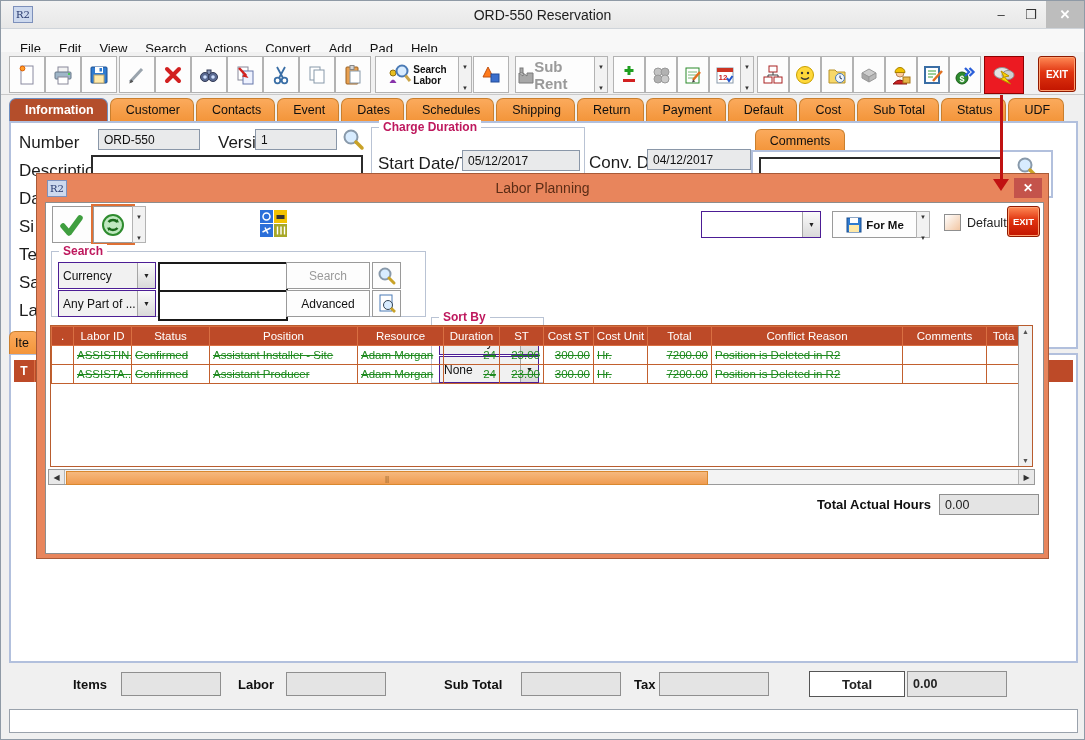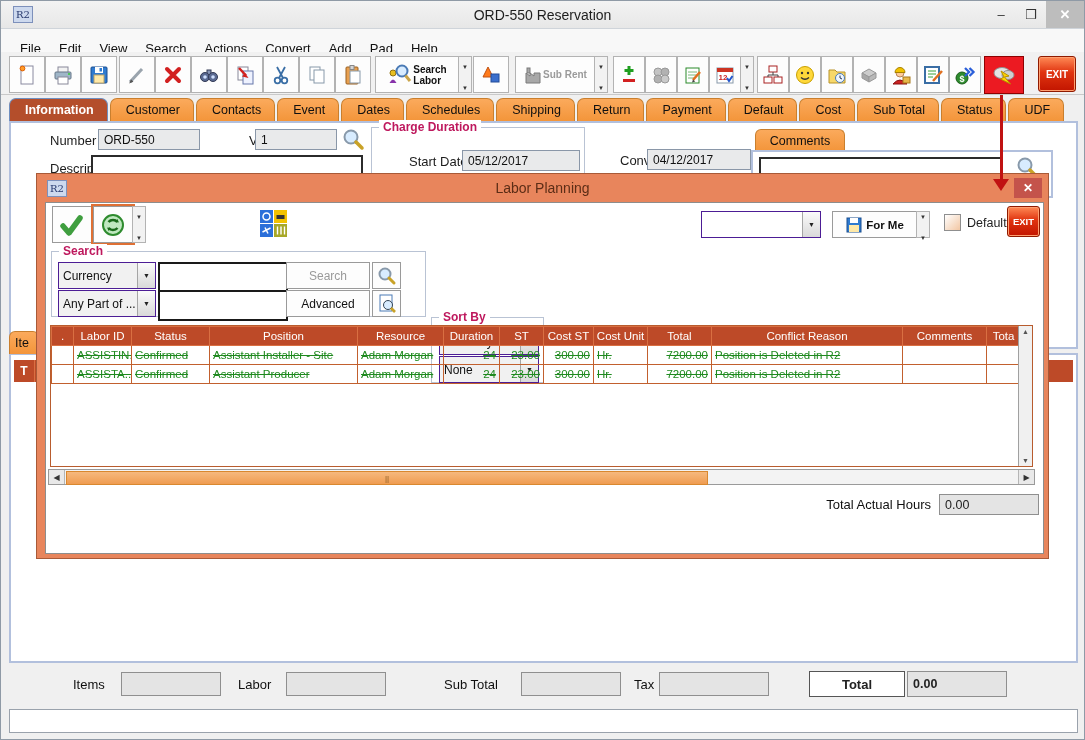--- a/index.html
+++ b/index.html
@@ -26,43 +26,43 @@
       display:flex;align-items:center;justify-content:center;}
   .tb svg{display:block;}
   .spin{position:absolute;top:4px;height:35px;width:12px;background:#f2f2f2;border:1px solid #b3b3b3;
         display:flex;flex-direction:column;align-items:center;justify-content:center;gap:3px;}
   .spin i::before,.spin b::before{content:"▼";font-style:normal;font-size:6px;color:#333;}
   .tb.red{background:#ec1a22;border:1px solid #8f0000;}
   .exitbtn{background:linear-gradient(#ff8a55,#e03410 45%,#c21500);border:1px solid #8f1a00;
            border-radius:3px;color:#fff;font-weight:bold;display:flex;align-items:center;
            justify-content:center;box-shadow:inset 0 0 0 1px #ff9f70;}
   .tbl-label{font-size:10px;font-weight:bold;line-height:11px;color:#111;text-align:left;}
-  .gray-label{font-size:10px;font-weight:bold;color:#9a9a9a;}
+  .gray-label{font-size:15px;font-weight:bold;color:#9a9a9a;}
   
   .tabsrow{left:8px;top:95px;height:25px;display:flex;align-items:flex-end;}
   .rtab{background:linear-gradient(#fbaa5c,#f3953a);border:1px solid #c97f2e;border-bottom:none;
         border-radius:7px 7px 0 0;padding:4px 13px 4px 15px;font-size:12.5px;color:#101010;
         margin-right:2px;white-space:nowrap;}
   .rtab.active{background:#b44e2b;color:#fff;font-weight:bold;border:1px solid #6f8fc0;border-bottom:none;}
   
   .panel{background:#fff;border:2px solid #b2c0dd;}
-  .flabel{font-size:13px;color:#1c1c1c;margin-left:31px;}
+  .flabel{font-size:17px;color:#1c1c1c;}
   .field{background:#e9eaeb;border:1px solid #8a97a8;font-size:12px;color:#111;
          display:flex;align-items:center;padding:0 5px;}
   .field.white{background:#fff;border:2px solid #2b2b2b;}
   .group{border:1px solid #b9c3d4;position:relative;}
   .group>.legend{position:absolute;top:-8px;left:7px;background:#fff;padding:0 4px;
                  font-size:12px;font-weight:bold;color:#be185d;}
   .ctab{position:absolute;background:linear-gradient(#fbaa5c,#f3953a);border:1px solid #c97f2e;border-bottom:none;
         border-radius:6px 6px 0 0;font-size:12.5px;color:#101010;display:flex;align-items:center;justify-content:center;}
   .ctab.active{background:#b4452a;color:#fff;font-weight:bold;border-color:#6f8fc0;}
   .gridheadred{background:#bd4a28;}
   .tcell{color:#fff;font-size:12px;display:flex;align-items:center;justify-content:center;}
   
-  .blabel{font-size:13px;font-weight:normal;color:#101010;}
+  .blabel{font-size:13px;font-weight:bold;color:#101010;}
   .bfield{background:#e4e4e4;border:1px solid #8f8f8f;font-size:12.5px;display:flex;
           align-items:center;padding:0 5px;}
   .totalbox{background:#fff;border:1px solid #555;display:flex;align-items:center;justify-content:center;
             font-size:13px;font-weight:bold;}
   
   .dialog{left:35px;top:172px;width:1013px;height:386px;background:#e8855c;border:1px solid #a85a38;z-index:10;}
   .dtitle{position:absolute;left:0;top:0;width:100%;height:28px;display:flex;align-items:center;}
   .dtitle .txt{position:absolute;left:0;right:0;text-align:center;font-size:14px;color:#5c2d16;}
   .dclose{position:absolute;right:6px;top:4px;width:28px;height:20px;background:#c4534b;
           color:#fff;font-size:12px;font-weight:bold;display:flex;align-items:center;justify-content:center;}

